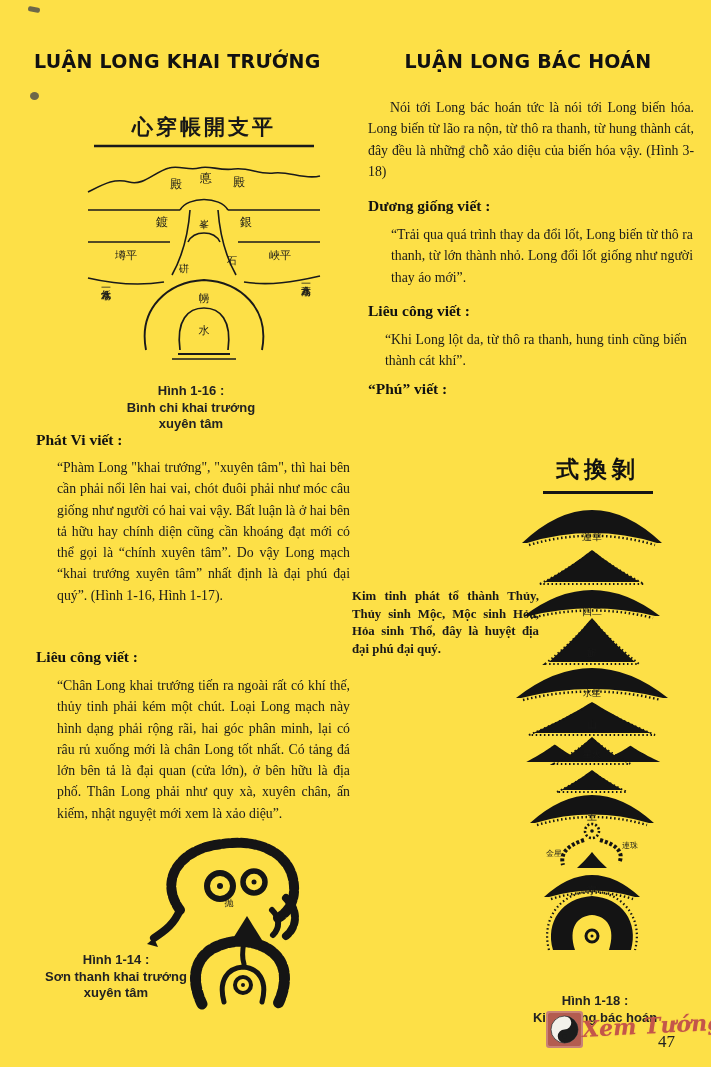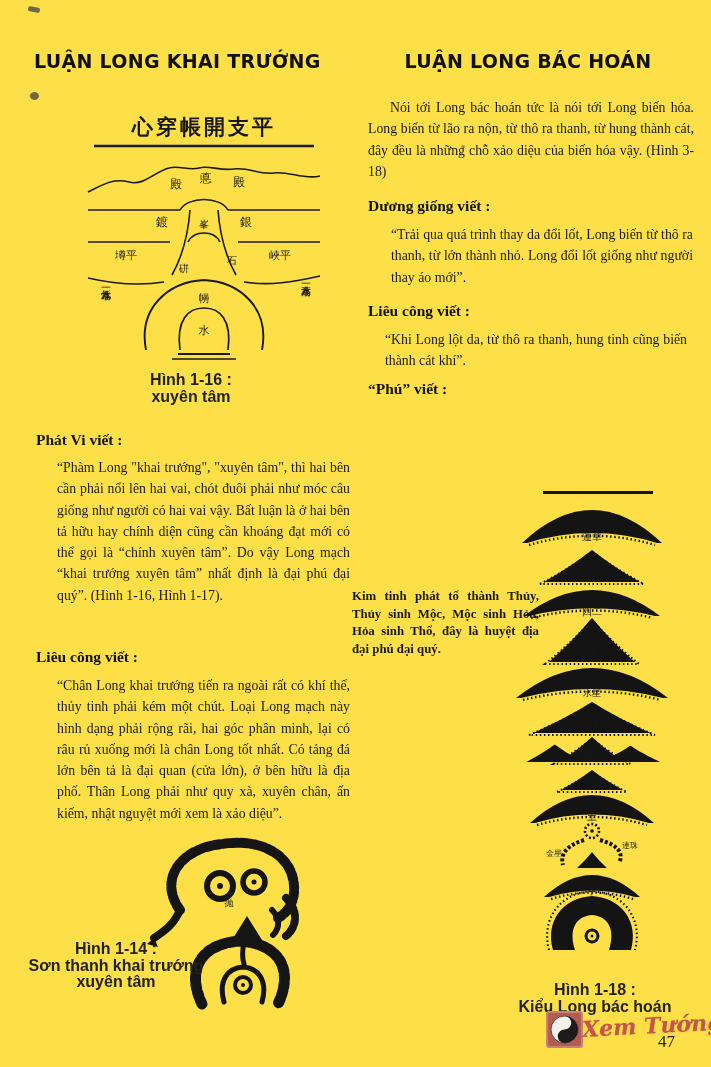--- a/index.html
+++ b/index.html
@@ -3,21 +3,21 @@
 <meta charset="utf-8">
 <style>
   html,body{margin:0;padding:0;background:#e8e8e8;}
   .page{position:relative;width:711px;height:1067px;background:#fde047;overflow:hidden;color:#161616;}
   .abs{position:absolute;}
   .h1{font-family:"DejaVu Sans",sans-serif;font-weight:700;font-size:19px;letter-spacing:.3px;text-align:center;white-space:nowrap;color:#111;}
   #heading-left{left:34px;top:50px;width:276px;}
   #heading-right{left:390px;top:50px;width:276px;}
   .para{font-family:"Liberation Serif",serif;font-size:13.8px;line-height:21.3px;text-align:justify;color:#1a1a1a;}
   .sect{font-family:"Liberation Serif",serif;font-weight:700;font-size:15.5px;white-space:nowrap;color:#111;}
-  .cap{font-family:"Liberation Sans",sans-serif;font-weight:700;font-size:16px;line-height:16.5px;text-align:center;color:#222;}
+  .cap{font-family:"Liberation Sans",sans-serif;font-weight:700;font-size:13px;line-height:16.5px;text-align:center;color:#222;margin-top:11px;}
   #fig16-wrap{left:84px;top:110px;width:240px;height:258px;}
   #cap16{left:96px;top:372px;width:190px;}
   #h-phatvi{left:36px;top:431px;}
   #q-phatvi{left:57px;top:457px;width:293px;}
   #h-lieu-l{left:36px;top:648px;}
   #q-lieu-l{left:57px;top:675px;width:293px;}
   #fig17-wrap{left:140px;top:828px;width:202px;height:192px;}
   #cap17{left:8px;top:941px;width:216px;}
   #intro-r{left:368px;top:97px;width:326px;}
   #intro-r .first{text-indent:22px;}
@@ -89,20 +89,21 @@
         <text x="120" y="192" text-anchor="middle" font-size="11">㡢</text>
         <text x="120" y="224" text-anchor="middle" font-size="11">水</text>
         <text x="22" y="172" class="vtxt" font-size="10">低一寸為水</text>
         <text x="222" y="168" class="vtxt" font-size="10">高一寸為水</text>
       </g>
     </svg>
   </div>
 
   <div class="abs cap" id="cap16">
     <div>Hình 1-16 :</div>
+    <div>Bình chi khai trướng</div>
     <div>xuyên tâm</div>
   </div>
 
   <div class="abs sect" id="h-phatvi">Phát Vi viết :</div>
   <div class="abs para" id="q-phatvi">“Phàm Long "khai trướng", "xuyên tâm", thì hai bên cần phải nổi lên hai vai, chót đuôi phải như móc câu giống như người có hai vai vậy. Bất luận là ở hai bên tả hữu hay chính diện cũng cần khoáng đạt mới có thể gọi là “chính xuyên tâm”. Do vậy Long mạch “khai trướng xuyên tâm” nhất định là đại phú đại quý”. (Hình 1-16, Hình 1-17).</div>
   <div class="abs sect" id="h-lieu-l">Liêu công viết :</div>
   <div class="abs para" id="q-lieu-l">“Chân Long khai trướng tiến ra ngoài rất có khí thế, thủy tinh phải kém một chút. Loại Long mạch này hình dạng phải rộng rãi, hai góc phân minh, lại có râu rủ xuống mới là chân Long tốt nhất. Có tảng đá lớn bên tả là đại quan (cửa lớn), ở bên hữu là địa phố. Thân Long phải như quy xà, xuyên chân, ấn kiếm, nhật nguyệt mới xem là xảo diệu”.</div>
 
   <div class="abs" id="fig17-wrap">
     <svg viewBox="0 0 202 192" width="202" height="192">
@@ -137,20 +138,21 @@
 
   <div class="abs para" id="intro-r">
     <div class="first">Nói tới Long bác hoán tức là nói tới Long biến hóa. Long biến từ lão ra nộn, từ thô ra thanh, từ hung thành cát, đây đều là những chỗ xảo diệu của biến hóa vậy. (Hình 3-18)</div>
   </div>
   <div class="abs sect" id="h-duong">Dương giống viết :</div>
   <div class="abs para" id="q-duong">“Trải qua quá trình thay da đổi lốt, Long biến từ thô ra thanh, từ lớn thành nhỏ. Long đổi lốt giống như người thay áo mới”.</div>
   <div class="abs sect" id="h-lieu-r">Liêu công viết :</div>
   <div class="abs para" id="q-lieu-r">“Khi Long lột da, từ thô ra thanh, hung tinh cũng biến thành cát khí”.</div>
   <div class="abs sect" id="h-phu">“Phú” viết :</div>
 
+  <div class="abs" id="fig18-title">式換剝</div>
   <div class="abs" id="fig18-underline"></div>
   <div class="abs" id="side-cap">Kim tinh phát tổ thành Thủy, Thủy sinh Mộc, Mộc sinh Hỏa, Hỏa sinh Thổ, đây là huyệt địa đại phú đại quý.</div>
   <div class="abs" id="fig18-wrap">
     <svg id="fig18-svg" viewBox="0 0 172 462" width="172" height="462">
         <path d="M16,45 Q86,-21 156,45 L151,45 Q86,25.200000000000003 21,45 Z" fill="#141414"></path>
         <path d="M23,47 Q86,28.5 149,47" stroke="#141414" stroke-width="2.4" stroke-dasharray="1.5 2.6" fill="none"></path>
         <text x="86" y="42" text-anchor="middle" font-size="10" fill="#141414">蓮華</text>
         <path d="M38,84 C68.72,66.4 81.2,55.2 86,52 C90.8,55.2 103.28,66.4 134,84 Z" fill="#141414"></path>
         <path d="M34,86 C67.28,68.4 80.8,57.2 86,54 C91.2,57.2 104.72,68.4 138,86 Z" stroke="#141414" stroke-width="2" stroke-dasharray="1.5 2.6" fill="none"></path>
         <path d="M18,118 Q86,66 154,118 L149,118 Q86,102.4 23,118 Z" fill="#141414"></path>

